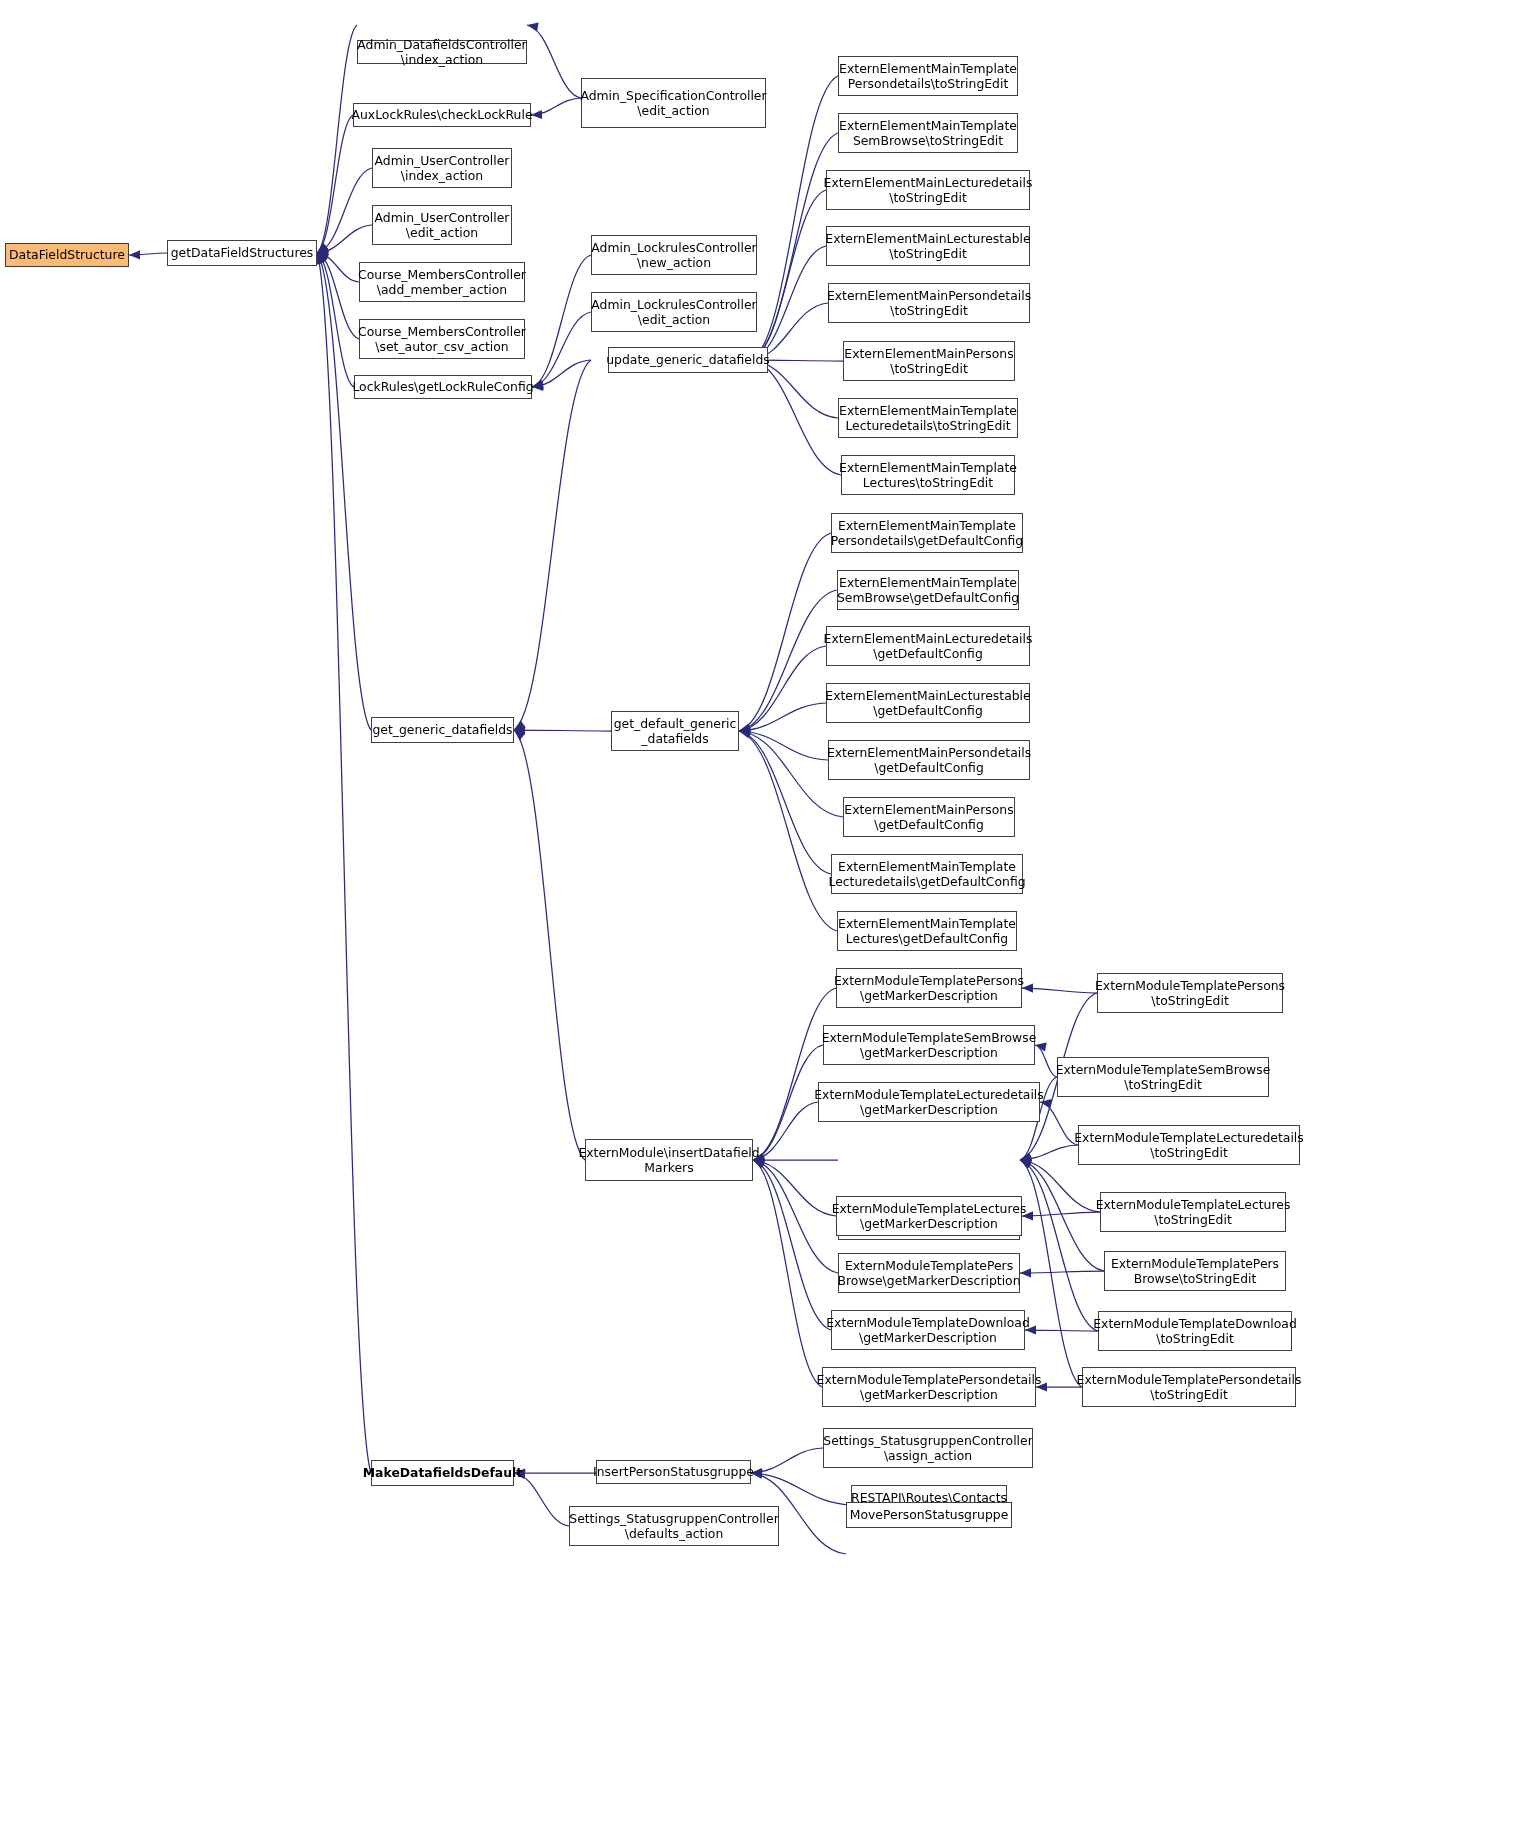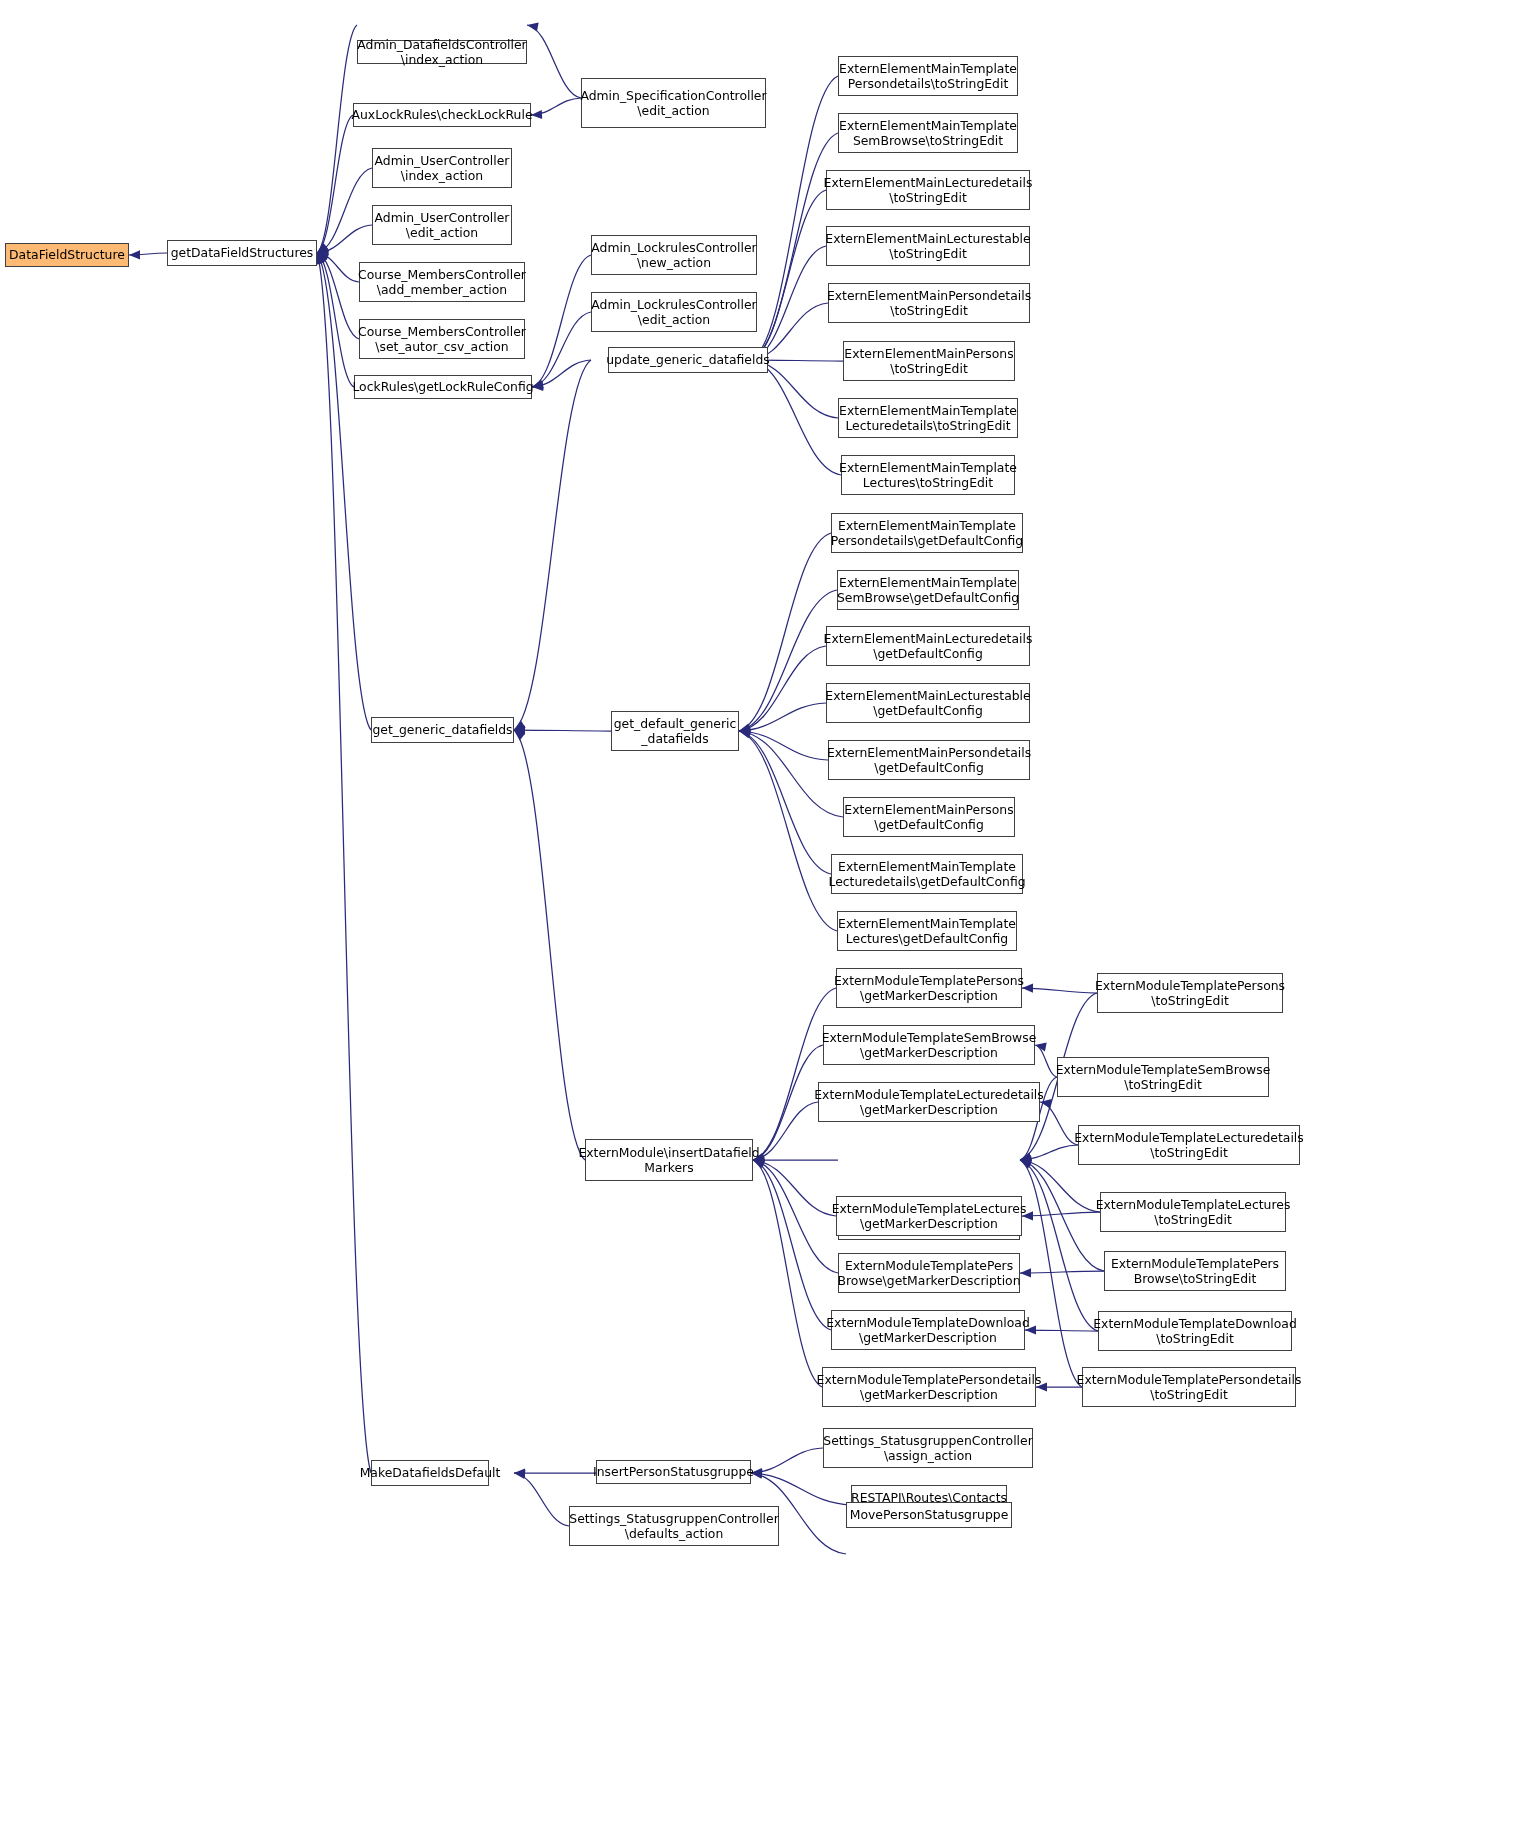--- a/index.html
+++ b/index.html
@@ -226,21 +226,21 @@
       <div class="node thick" style="left: 1078px; top: 1125px; width: 222px; height: 40px;">ExternModuleTemplateLecturedetails
 \toStringEdit</div>
       <div class="node thick" style="left: 1100px; top: 1192px; width: 186px; height: 40px;">ExternModuleTemplateLectures
 \toStringEdit</div>
       <div class="node thick" style="left: 1104px; top: 1251px; width: 182px; height: 40px;">ExternModuleTemplatePers
 Browse\toStringEdit</div>
       <div class="node thick" style="left: 1098px; top: 1311px; width: 194px; height: 40px;">ExternModuleTemplateDownload
 \toStringEdit</div>
       <div class="node thick" style="left: 1082px; top: 1367px; width: 214px; height: 40px;">ExternModuleTemplatePersondetails
 \toStringEdit</div>
-      <div class="node" style="left: 371px; top: 1460px; width: 118px; height: 26px;">MakeDatafieldsDefault</div>
+      <div class="node" style="left: 371px; top: 1460px; width: 143px; height: 26px; font-weight: bold;">MakeDatafieldsDefault</div>
       <div class="node thick" style="left: 596px; top: 1460px; width: 155px; height: 24px;">InsertPersonStatusgruppe</div>
       <div class="node thick" style="left: 823px; top: 1428px; width: 210px; height: 40px;">Settings_StatusgruppenController
 \assign_action</div>
       <div class="node thick" style="left: 851px; top: 1485px; width: 156px; height: 40px;">RESTAPI\Routes\Contacts
 \addToContactGroup</div>
       <div class="node thick" style="left: 569px; top: 1506px; width: 210px; height: 40px;">Settings_StatusgruppenController
 \defaults_action</div>
       <div class="node thick" style="left: 846px; top: 1502px; width: 166px; height: 26px;">MovePersonStatusgruppe</div>
     </div>
 </div>

